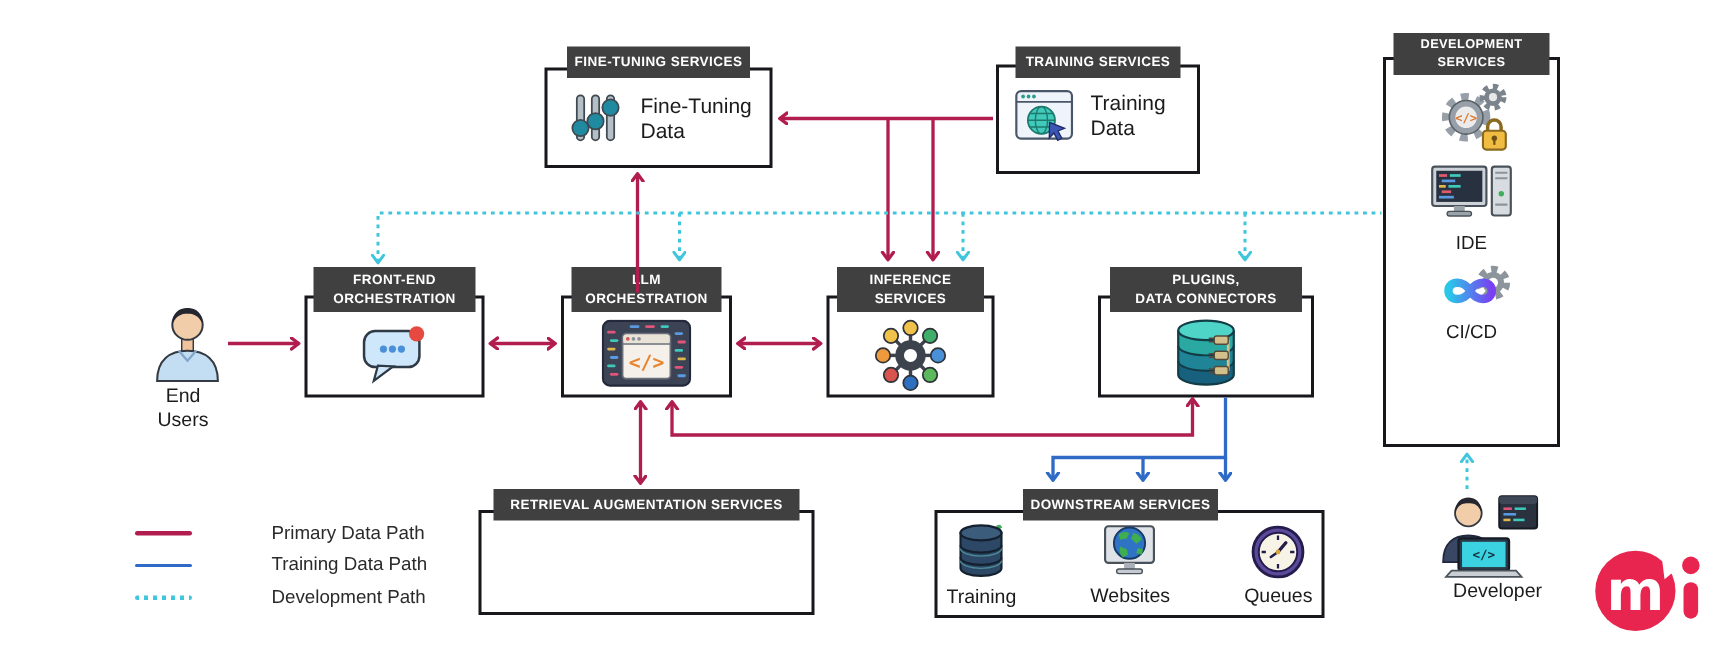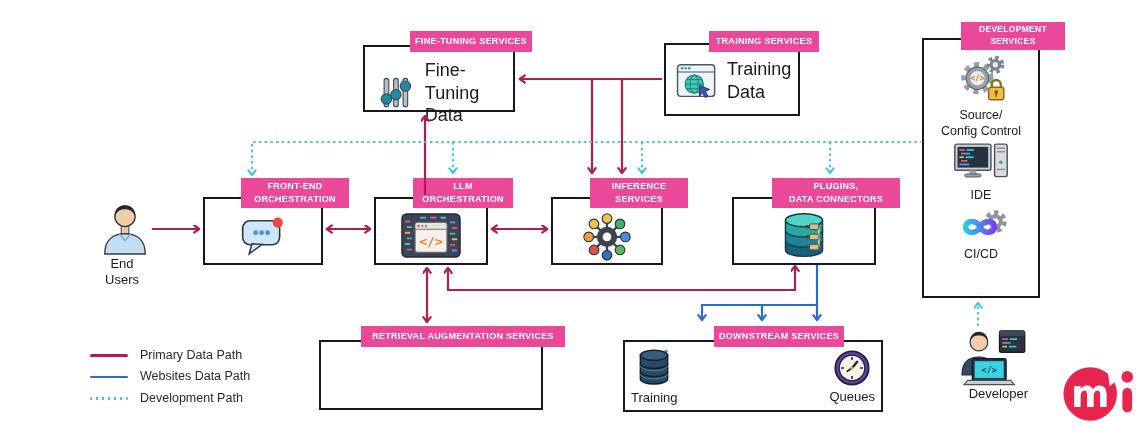--- a/index.html
+++ b/index.html
@@ -1,42 +1,42 @@
 <!DOCTYPE html>
 <html style="--primary: #b01d4e; --secondary: #2f6bc6; --development: #3fc6dd; --logo: #e8254f; --header-bg: #0b0b0d; --box-border: #17171c;"><head>
 <meta charset="utf-8">
 <style>
   html,body{margin:0;padding:0;background:#fff;}
   .canvas{position:relative;width:1140px;height:440px;background:#ffffff;overflow:hidden;
           font-family:"Liberation Sans",sans-serif;color:#1b1b1b;}
   .group{position:absolute;}
   .node{position:absolute;background:#fff;border:2px solid #17171c;box-sizing:border-box;z-index:10;}
-  .hdr{position:absolute;background:#ec4899;color:#fff;font-weight:bold;font-size:9px;
+  .hdr{position:absolute;background:#404040;color:#fff;font-weight:bold;font-size:9px;
        letter-spacing:.3px;text-align:center;display:flex;align-items:center;justify-content:center;
-       white-space:pre-line;line-height:1.4;z-index:12;box-sizing:border-box;padding:2px 3px;margin-left:32px;}
+       white-space:pre-line;line-height:1.4;z-index:12;box-sizing:border-box;padding:2px 3px;}
   .content{position:absolute;z-index:11;display:flex;align-items:center;}
-  .lbl{font-size:18px;line-height:1.25;white-space:pre-line;color:#1b1b1b;}
+  .lbl{font-size:14px;line-height:1.25;white-space:pre-line;color:#1b1b1b;}
   .cap{font-size:12.5px;line-height:1.25;white-space:pre-line;text-align:center;color:#1b1b1b;}
   .itemcol{display:flex;flex-direction:column;align-items:center;gap:2px;}
   .actor{position:absolute;display:flex;flex-direction:column;align-items:flex-end;z-index:11;}
   .actor .cap{font-size:13px;}
   #wires{position:absolute;left:0;top:0;z-index:20;pointer-events:none;}
   .lp{stroke:var(--primary);stroke-width:2.2;fill:none;}
   .lb{stroke:var(--secondary);stroke-width:2.2;fill:none;}
   .lc{stroke:var(--development);stroke-width:2;fill:none;stroke-dasharray:2.5 3.2;}
   .mkp{fill:none;stroke:var(--primary);stroke-width:2.2;stroke-linecap:round;stroke-linejoin:round;}
   .mkb{fill:none;stroke:var(--secondary);stroke-width:2.2;stroke-linecap:round;stroke-linejoin:round;}
   .mkc{fill:none;stroke:var(--development);stroke-width:2;stroke-linecap:round;stroke-linejoin:round;}
   .legend{position:absolute;left:90px;top:349px;display:flex;flex-direction:column;gap:8.5px;z-index:11;}
   .lrow{display:flex;align-items:center;gap:12px;height:13px;}
   .sw{width:38px;height:2.6px;border-radius:2px;}
   .sw-p{background:var(--primary);}
   .sw-s{background:var(--secondary);}
   .sw-d{background:repeating-linear-gradient(90deg,var(--development) 0 2.5px,transparent 2.5px 6px);height:2.4px;}
-  .lrow .cap{font-size:12.5px;color:#2a2a2a;}
+  .lrow .cap{font-size:12.5px;color:#2a2a2a;margin-left:41px;}
   .logofill{fill:var(--logo);}
 </style>
 </head>
 <body>
 
 <div class="canvas">
 
   <svg id="wires" width="1140" height="440">
     <defs>
       <marker id="mp" markerWidth="10" markerHeight="10" refX="5.6" refY="4.5" orient="auto" markerUnits="userSpaceOnUse">
@@ -128,22 +128,20 @@
           <circle cx="25" cy="27" r="8" fill="#ececec"></circle>
           <text x="25" y="30.5" font-size="9" font-weight="bold" fill="#e0762a" text-anchor="middle" font-family="DejaVu Sans Mono, monospace">&lt;/&gt;</text>
           <circle cx="45" cy="12" r="7.5" fill="none" stroke="#7b838c" stroke-width="5" stroke-dasharray="3.6 3.4"></circle>
           <circle cx="45" cy="12" r="6.5" fill="#7b838c"></circle>
             <circle cx="45" cy="12" r="3" fill="#e8e8e8"></circle>
           <path d="M41,37 v-3 a5,5 0 0 1 10,0 v3" fill="none" stroke="#8a6a20" stroke-width="2.6"></path>
           <rect x="37.5" y="37" width="17" height="14" rx="2.5" fill="#f0bc42" stroke="#8a6a20" stroke-width="1.6"></rect>
           <circle cx="46" cy="42.5" r="2" fill="#6b5216"></circle>
             <rect x="45.2" y="43" width="1.6" height="4.5" fill="#6b5216"></rect>
         </svg>
-        <div class="cap">Source/
-Config Control</div>
       </div>
       <div class="itemcol">
         <svg viewBox="0 0 62 48" width="56" height="44">
           <rect x="2" y="2" width="40" height="29" rx="2" fill="#cdd2d8" stroke="#49525a" stroke-width="1.6"></rect>
           <rect x="5" y="5" width="34" height="23" fill="#273140"></rect>
           <g rx="1">
             <rect x="7" y="7.5" width="6" height="2" fill="#e05a6e"></rect>
               <rect x="15" y="7.5" width="8" height="2" fill="#3fc9bb"></rect>
             <rect x="9" y="11.5" width="10" height="2" fill="#5a9ae0"></rect>
             <rect x="7" y="15.5" width="5" height="2" fill="#e0b64e"></rect>
@@ -297,20 +295,30 @@
         <svg viewBox="0 0 40 44" width="38" height="40">
           <path d="M31,3 q3.5,-2.5 4.5,1 q-2.5,2.5 -4.5,-1 Z" fill="#3fae5a"></path>
           <path d="M5,8 V34 a15,5.5 0 0 0 30,0 V8 Z" fill="#2c4866" stroke="#14202e" stroke-width="1.6"></path>
           <path d="M5,17 a15,5.5 0 0 0 30,0 M5,26 a15,5.5 0 0 0 30,0" fill="none" stroke="#14202e" stroke-width="1.6"></path>
           <path d="M5,19.5 a15,5.5 0 0 0 30,0 M5,28.5 a15,5.5 0 0 0 30,0" fill="none" stroke="#4d8a96" stroke-width="1"></path>
           <ellipse cx="20" cy="8" rx="15" ry="5.5" fill="#3c5c7c" stroke="#14202e" stroke-width="1.6"></ellipse>
         </svg>
         <div class="cap" style="font-size:13px;">Training</div>
       </div>
       <div class="itemcol">
+        <svg viewBox="0 0 44 42" width="40" height="38">
+          <rect x="4" y="2" width="36" height="27" rx="2.5" fill="#dfe3e8" stroke="#49525a" stroke-width="1.6"></rect>
+          <circle cx="22" cy="14.5" r="11.5" fill="#2f73c4" stroke="#173a66" stroke-width="1.4"></circle>
+          <path d="M14,8 q4,-3 8,-1 l-2,4 -5,1 z M25,7 q5,1 6,5 l-4,3 -4,-4 z M15,17 l5,2 1,4 -4,2 q-3,-3 -2,-8 z M28,18 l4,1 -1,4 -4,-1 z" fill="#3fae4e"></path>
+          <rect x="18" y="29" width="8" height="4.5" fill="#aab1b8"></rect>
+          <rect x="12.5" y="33.5" width="19" height="3.4" rx="1.7" fill="#c6cbd1" stroke="#49525a" stroke-width="1"></rect>
+        </svg>
+        <div class="cap" style="font-size:13px;">Websites</div>
+      </div>
+      <div class="itemcol">
         <svg viewBox="0 0 40 40" width="38" height="38">
           <circle cx="20" cy="20" r="17.5" fill="#5b4a9a" stroke="#241c4a" stroke-width="2"></circle>
           <circle cx="20" cy="20" r="13.5" fill="#f7f3e7" stroke="#241c4a" stroke-width="1.4"></circle>
           <path d="M20,8.5 v3 M31.5,20 h-3 M20,31.5 v-3 M8.5,20 h3" stroke="#241c4a" stroke-width="1.6"></path>
           <path d="M20,20 L25.5,13.5" stroke="#241c4a" stroke-width="2.4" stroke-linecap="round"></path>
           <path d="M20,20 L15,23.5" stroke="#241c4a" stroke-width="1.8" stroke-linecap="round"></path>
           <circle cx="20" cy="20" r="1.7" fill="#d9a73e"></circle>
         </svg>
         <div class="cap" style="font-size:13px;">Queues</div>
       </div>
@@ -348,21 +356,21 @@
     <div class="cap">Developer</div>
   </div>
 
   <div class="legend">
     <div class="lrow">
       <div class="sw sw-p"></div>
       <div class="cap">Primary Data Path</div>
     </div>
     <div class="lrow">
       <div class="sw sw-s"></div>
-      <div class="cap">Websites Data Path</div>
+      <div class="cap">Training Data Path</div>
     </div>
     <div class="lrow">
       <div class="sw sw-d"></div>
       <div class="cap">Development Path</div>
     </div>
   </div>
 
   <div style="position:absolute;left:1060px;top:356px;z-index:11;">
     <svg viewBox="0 0 80 74" width="78" height="72">
       <circle cx="31" cy="39" r="27.5" class="logofill"></circle>

